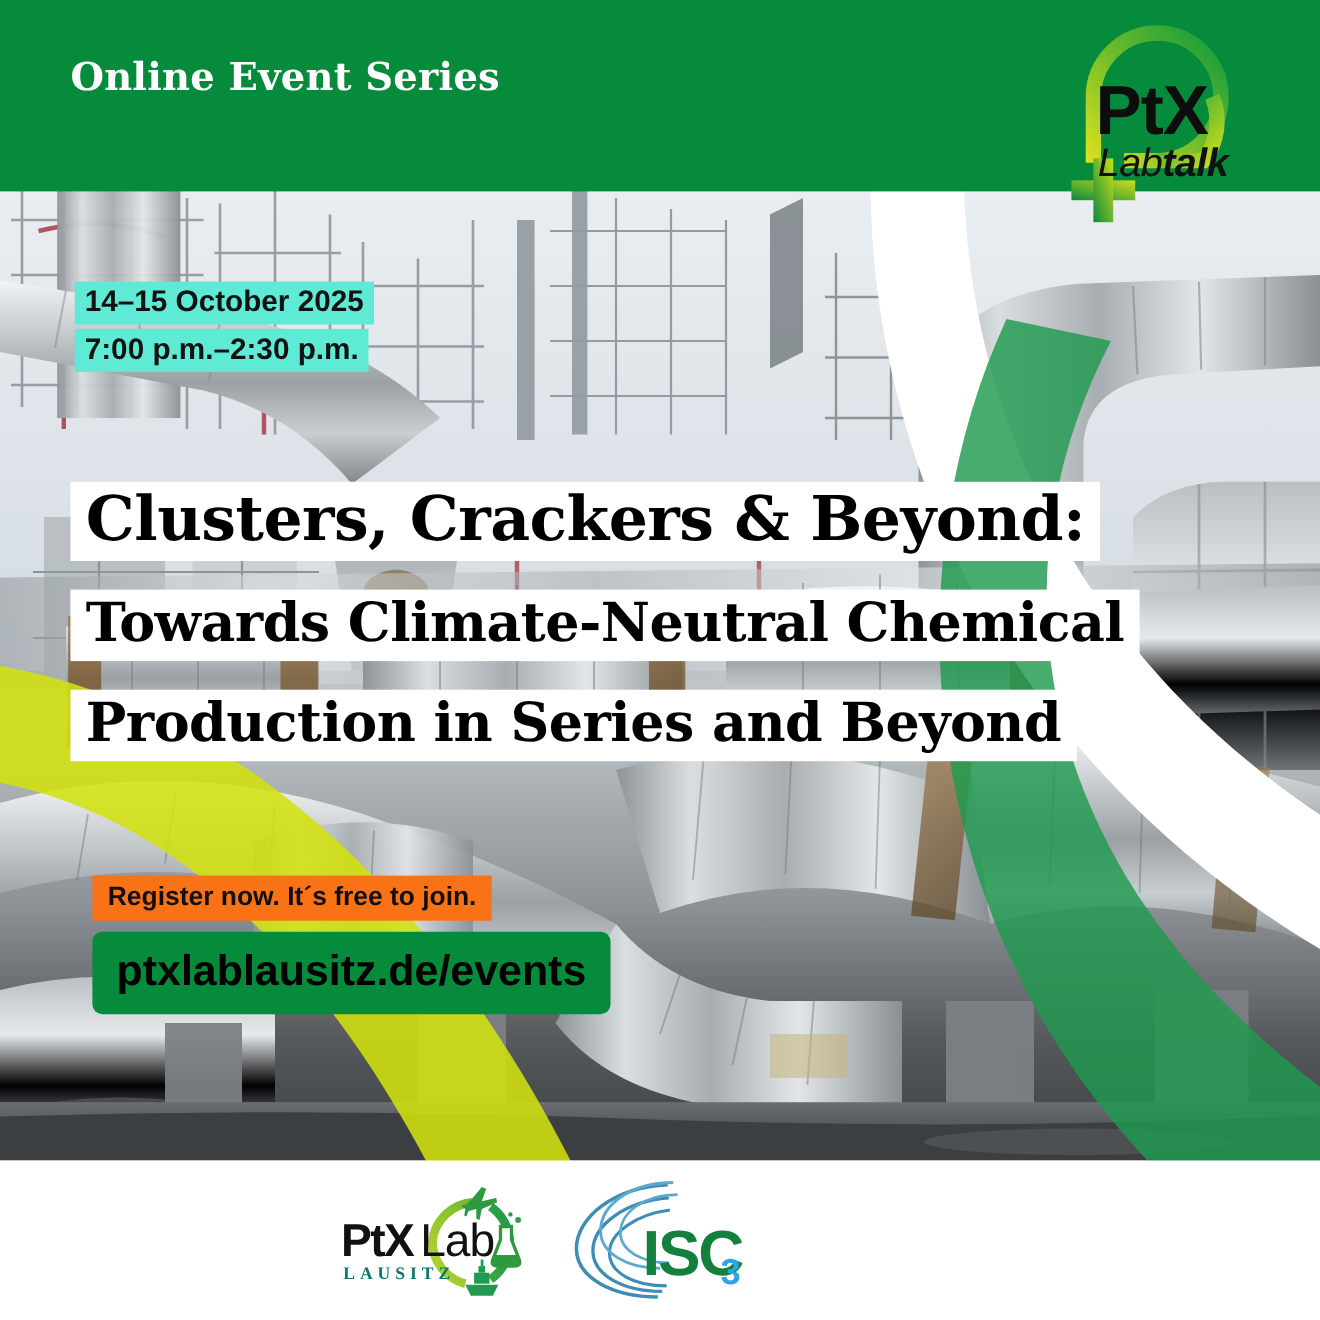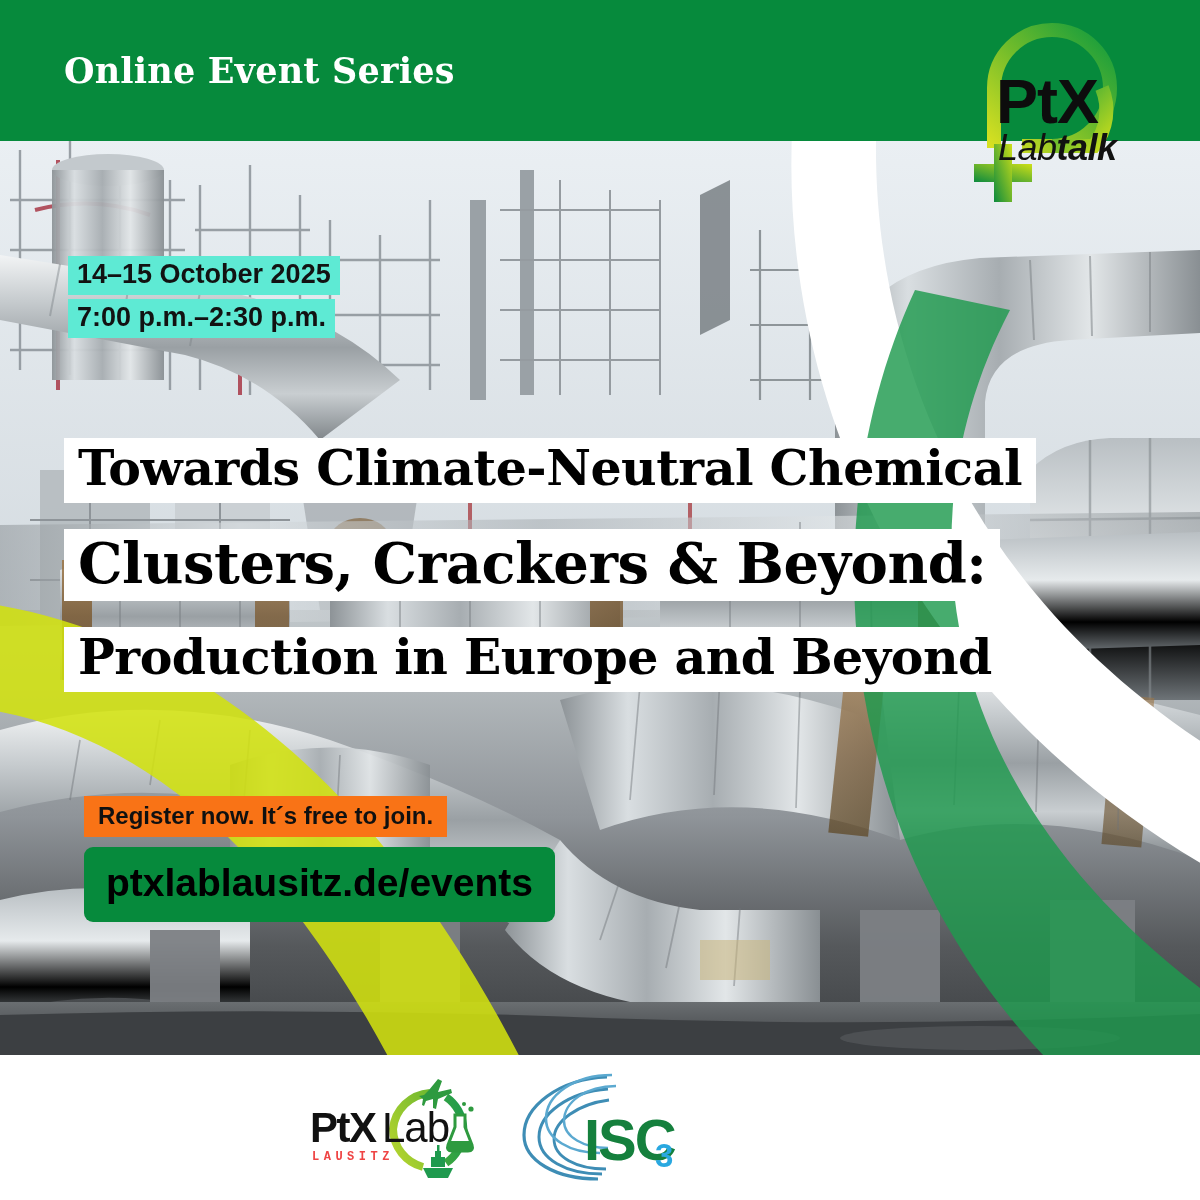--- a/index.html
+++ b/index.html
@@ -16,21 +16,21 @@
   .photo{
     position:absolute;left:0;top:140px;width:1200px;height:915px;
     overflow:hidden;
     background:
       linear-gradient(180deg,#e8edf1 0%,#dfe6ea 22%,#cfd6da 40%,#b7bdc0 58%,#8f9499 74%,#56595c 88%,#3b3e41 100%);
   }
   .photo svg{position:absolute;left:0;top:0;width:1200px;height:915px;display:block;}
 
   
   .topbar{
-    position:absolute;left:0;top:0;width:1200px;height:141px;
+    position:absolute;left:0;top:0;width:1200px;height:174px;
     background:#068a3c;
   }
   .topbar .label{
     position:absolute;left:64px;top:50px;
     color:#ffffff;
     font-family:"DejaVu Serif",serif;
     font-weight:bold;
     font-size:35px;
     letter-spacing:0.2px;
   }
@@ -131,22 +131,22 @@
     font-family:"Liberation Sans",sans-serif;
     font-weight:bold;font-size:42px;color:#111;letter-spacing:-1.5px;line-height:1;
   }
   .f-ptxlab .fl-lab{
     position:absolute;left:77px;top:32px;
     font-family:"Liberation Sans",sans-serif;
     font-weight:normal;font-size:42px;color:#111;letter-spacing:-1px;line-height:1;
   }
   .f-ptxlab .fl-lausitz{
     position:absolute;left:7px;top:76px;
-    font-family:Liberation Mono, monospace;
-    font-weight:bold;font-size:12px;color:#ef4444;letter-spacing:4.5px;line-height:1;
+    font-family:Liberation Serif, serif;
+    font-weight:bold;font-size:16px;color:#0f766e;letter-spacing:4.5px;line-height:1;
   }
   .f-isc3{position:absolute;left:512px;top:14px;width:190px;height:118px;}
   .f-isc3 svg{position:absolute;left:0;top:0;}
   .f-isc3 .fi-isc{
     position:absolute;left:72px;top:42px;
     font-family:"Liberation Sans",sans-serif;
     font-weight:bold;font-size:58px;color:#15803d;letter-spacing:-2px;line-height:1;
   }
   .f-isc3 .fi-3{
     position:absolute;left:143px;top:70px;
@@ -372,23 +372,23 @@
     <div class="t-ptx">PtX</div>
     <div class="t-lab"><span>Lab</span><b>talk</b></div>
   </div>
 
   <div class="datetime">
     <div class="dt-line">14–15 October 2025</div>
     <div class="dt-line">7:00 p.m.–2:30 p.m.</div>
   </div>
 
   <div class="title">
+    <div class="title-line l1">Clusters, Crackers &amp; Beyond:</div>
     <div class="title-line l2">Towards Climate-Neutral Chemical</div>
-    <div class="title-line l1">Clusters, Crackers &amp; Beyond:</div>
-    <div class="title-line l3">Production in Europe and Beyond</div>
+    <div class="title-line l3">Production in Series and Beyond</div>
   </div>
 
   <div class="cta">
     <div class="cta-note">Register now. It´s free to join.</div>
     <div class="cta-button">ptxlablausitz.de/events</div>
   </div>
 
   <div class="footer">
     <div class="footer-logos">
 

